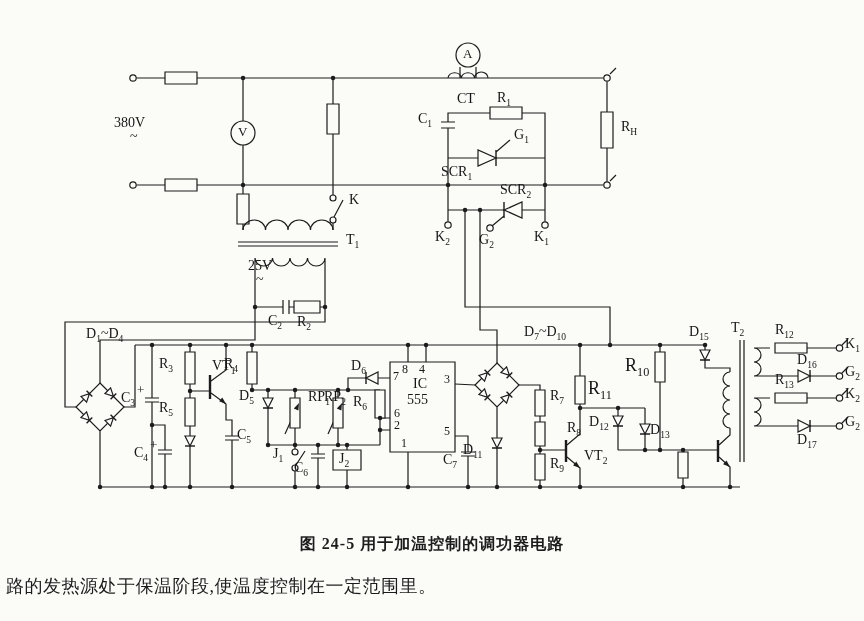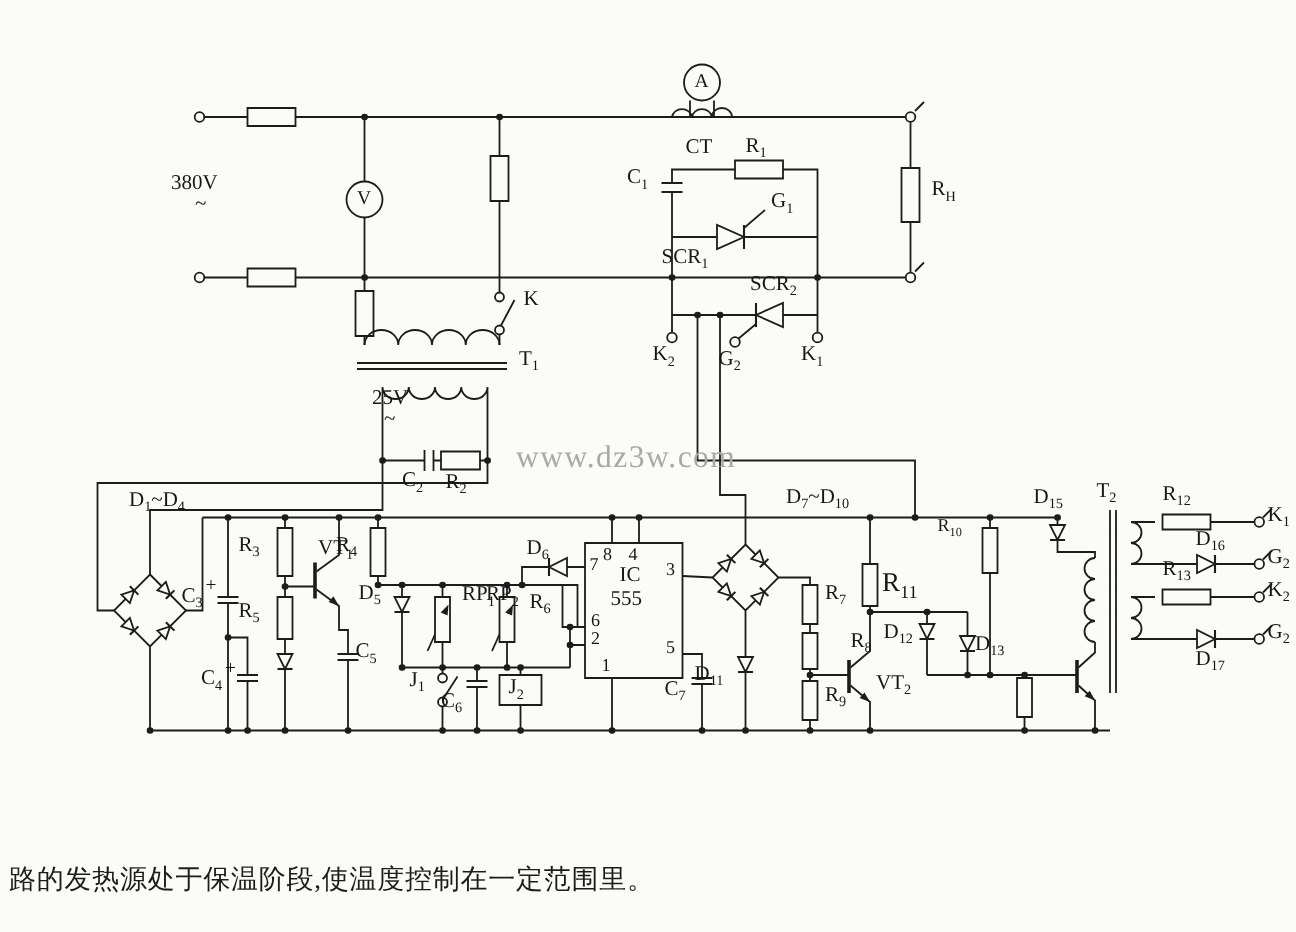--- a/index.html
+++ b/index.html
@@ -212,28 +212,28 @@
       <span class="lbl" style="left: 443px; top: 453px; font-size: 14px;"><span>C</span><sub>7</sub></span>
       <span class="lbl" style="left: 524px; top: 325px; font-size: 14px;"><span>D</span><sub>7</sub><span>~D</span><sub>10</sub></span>
       <span class="lbl" style="left: 550px; top: 389px; font-size: 14px;"><span>R</span><sub>7</sub></span>
       <span class="lbl" style="left: 550px; top: 421px; font-size: 14px; margin-left: 17px;"><span>R</span><sub>8</sub></span>
       <span class="lbl" style="left: 550px; top: 457px; font-size: 14px;"><span>R</span><sub>9</sub></span>
       <span class="lbl" style="left: 463px; top: 443px; font-size: 14px;"><span>D</span><sub>11</sub></span>
       <span class="lbl" style="left: 584px; top: 449px; font-size: 14px;"><span>VT</span><sub>2</sub></span>
       <span class="lbl" style="left: 588px; top: 379px; font-size: 18px;"><span>R</span><sub>11</sub></span>
       <span class="lbl" style="left: 589px; top: 415px; font-size: 14px;"><span>D</span><sub>12</sub></span>
       <span class="lbl" style="left: 650px; top: 423px; font-size: 14px;"><span>D</span><sub>13</sub></span>
-      <span class="lbl" style="left: 625px; top: 344px; font-size: 12px;"><span>R</span><sub>10</sub></span>
+      <span class="lbl" style="left: 625px; top: 356px; font-size: 18px;"><span>R</span><sub>10</sub></span>
       <span class="lbl" style="left: 689px; top: 325px; font-size: 14px;"><span>D</span><sub>15</sub></span>
       <span class="lbl" style="left: 731px; top: 321px; font-size: 14px;"><span>T</span><sub>2</sub></span>
       <span class="lbl" style="left: 775px; top: 323px; font-size: 14px;"><span>R</span><sub>12</sub></span>
       <span class="lbl" style="left: 845px; top: 337px; font-size: 14px;"><span>K</span><sub>1</sub></span>
       <span class="lbl" style="left: 797px; top: 353px; font-size: 14px;"><span>D</span><sub>16</sub></span>
       <span class="lbl" style="left: 845px; top: 365px; font-size: 14px;"><span>G</span><sub>2</sub></span>
       <span class="lbl" style="left: 775px; top: 373px; font-size: 14px; text-align: right;"><span>R</span><sub>13</sub></span>
       <span class="lbl" style="left: 845px; top: 387px; font-size: 14px;"><span>K</span><sub>2</sub></span>
       <span class="lbl" style="left: 797px; top: 433px; font-size: 14px;"><span>D</span><sub>17</sub></span>
       <span class="lbl" style="left: 845px; top: 415px; font-size: 14px;"><span>G</span><sub>2</sub></span>
     </div>
 
-  <div class="watermark">www.dz3w.com</div>
+  <div class="caption">图 24-5  用于加温控制的调功器电路</div>
   <div class="body-text">路的发热源处于保温阶段,使温度控制在一定范围里。</div>
 </div>
 
 </body></html>

